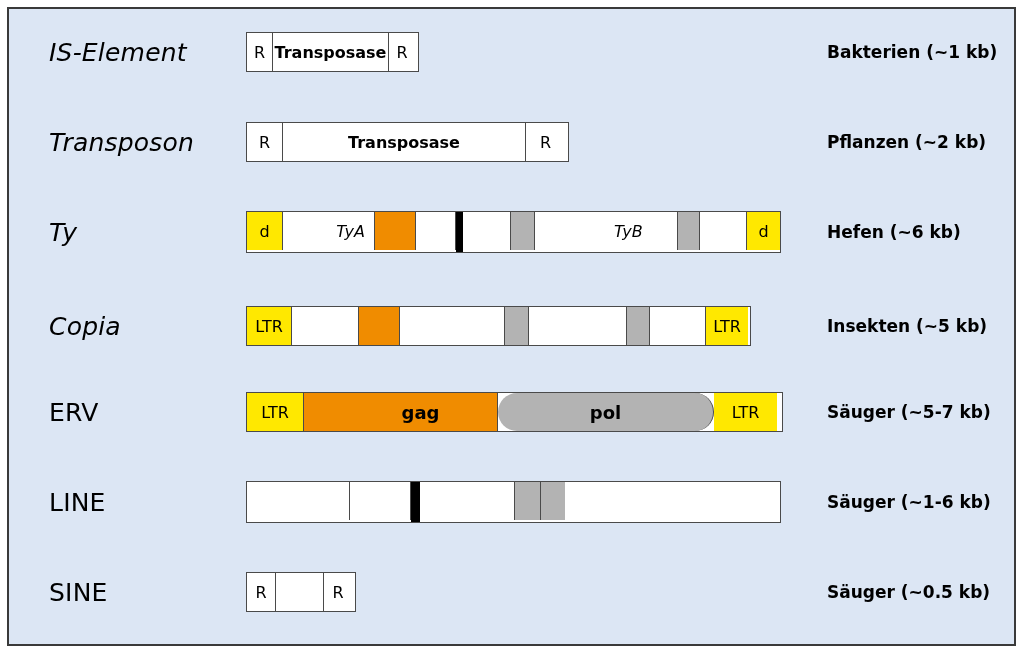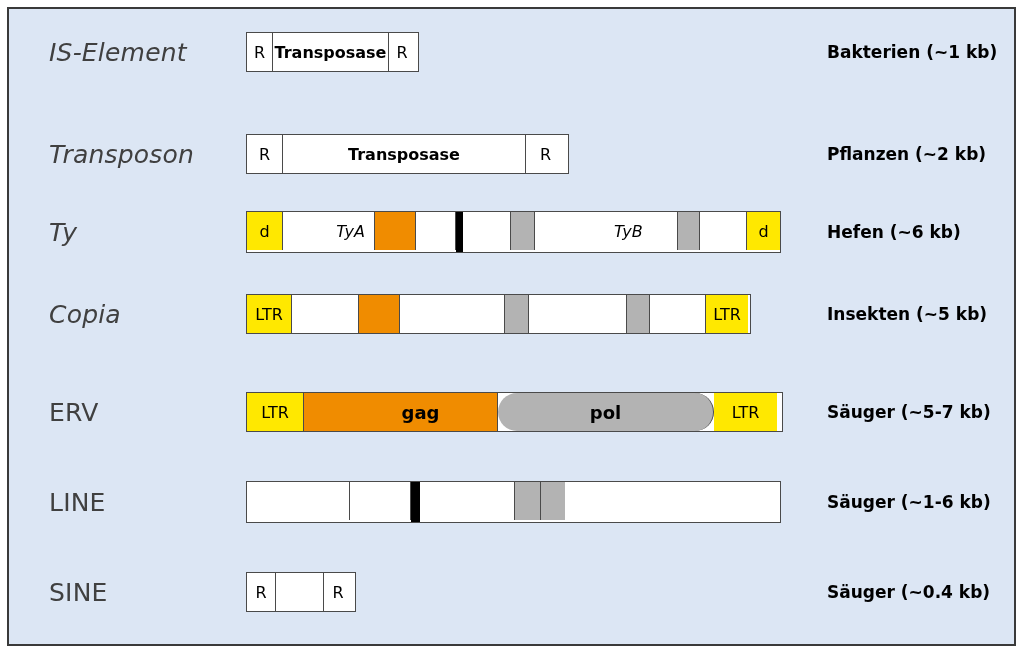--- a/index.html
+++ b/index.html
@@ -32,21 +32,21 @@
     height: 90px;
   }
   .row-label {
     position: absolute;
     left: 40px;
     top: 0;
     height: 90px;
     display: flex;
     align-items: center;
     font-size: 25px;
-    color: #404040;
+    color: #000000;
     letter-spacing: 0.2px;
     white-space: nowrap;
   }
   .row-label.italic { font-style: italic; }
   .row-note {
     position: absolute;
     left: 818px;
     top: 0;
     height: 90px;
     display: flex;
@@ -101,21 +101,21 @@
           <div class="row-label italic">IS-Element</div>
           <div class="track">
             <div class="bar" style="left: 237px; width: 171px;">
               <div class="seg white" style="width: 26px; height: 38px;">R</div>
               <div class="seg white bold" style="width: 116px; height: 38px;">Transposase</div>
               <div class="seg white" style="width: 26px; height: 38px;">R</div>
             </div>
           </div>
           <div class="row-note">Bakterien (~1 kb)</div>
         </div>
-        <div class="row" style="top: 100px;">
+        <div class="row" style="top: 88px;">
           <div class="row-label italic">Transposon</div>
           <div class="track">
             <div class="bar" style="left: 237px; width: 321px;">
               <div class="seg white" style="width: 36px; height: 38px;">R</div>
               <div class="seg white bold" style="width: 243px; height: 38px;">Transposase</div>
               <div class="seg white" style="width: 39px; height: 38px;">R</div>
             </div>
           </div>
           <div class="row-note">Pflanzen (~2 kb)</div>
         </div>
@@ -131,21 +131,21 @@
               <div class="seg white" style="width: 60px; height: 38px;"></div>
               <div class="seg gray" style="width: 30px; height: 38px;"></div>
               <div class="seg white italic" style="width: 123px; height: 38px;">TyB</div>
               <div class="seg gray" style="width: 27px; height: 38px;"></div>
               <div class="seg white" style="width: 58px; height: 38px;"></div>
               <div class="seg yellow" style="width: 41px; height: 38px;">d</div>
             </div>
           </div>
           <div class="row-note">Hefen (~6 kb)</div>
         </div>
-        <div class="row" style="top: 260px;">
+        <div class="row" style="top: 272px;">
           <div class="row-label italic">Copia</div>
           <div class="track">
             <div class="bar" style="left: 237px; width: 503px;">
               <div class="seg yellow" style="width: 45px; height: 38px;">LTR</div>
               <div class="seg white" style="width: 67px; height: 38px;"></div>
               <div class="seg orange" style="width: 36px; height: 38px;"></div>
               <div class="seg white" style="width: 105px; height: 38px;"></div>
               <div class="seg gray" style="width: 24px; height: 38px;"></div>
               <div class="seg white" style="width: 98px; height: 38px;"></div>
               <div class="seg gray" style="width: 23px; height: 38px;"></div>
@@ -183,17 +183,17 @@
         </div>
         <div class="row" style="top: 538px;">
           <div class="row-label">SINE</div>
           <div class="track">
             <div class="bar" style="left: 237px; width: 108px;">
               <div class="seg white" style="width: 29px; height: 38px;">R</div>
               <div class="seg white" style="width: 48px; height: 38px;"></div>
               <div class="seg white" style="width: 28px; height: 38px;">R</div>
             </div>
           </div>
-          <div class="row-note">Säuger (~0.4 kb)</div>
+          <div class="row-note">Säuger (~0.5 kb)</div>
         </div>
       </div>
   </div>
 </div>
 
 </body></html>

